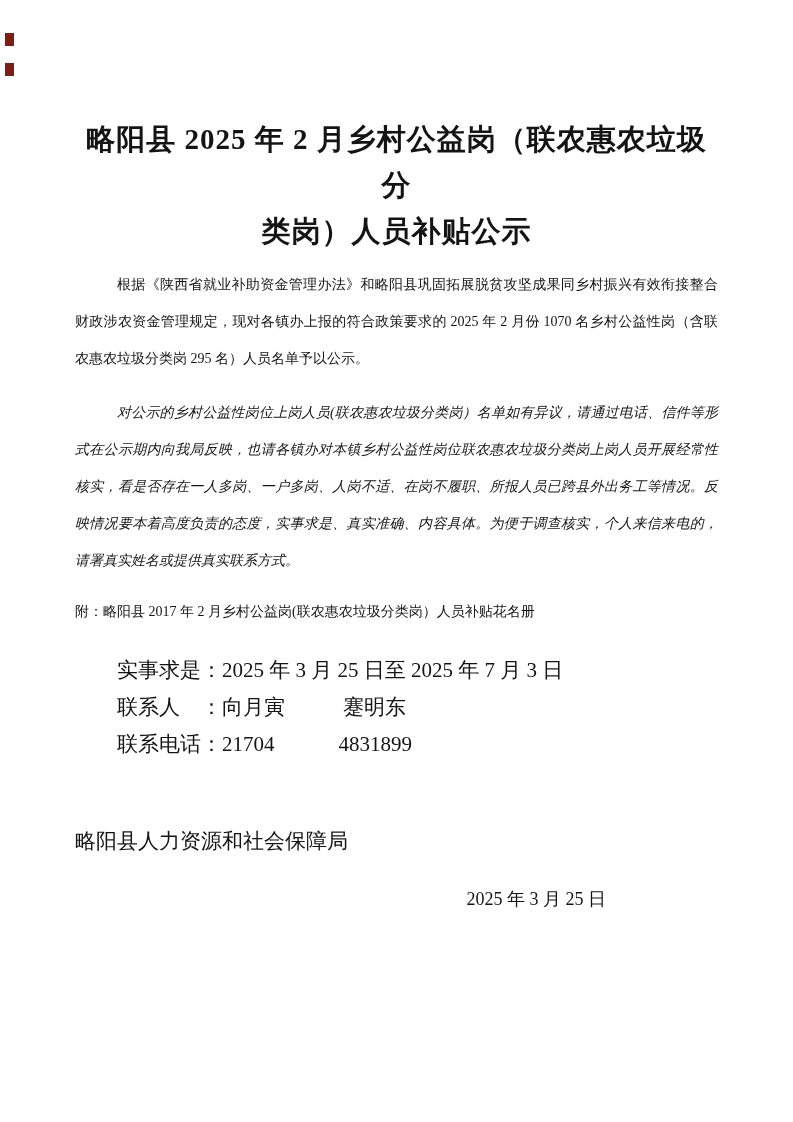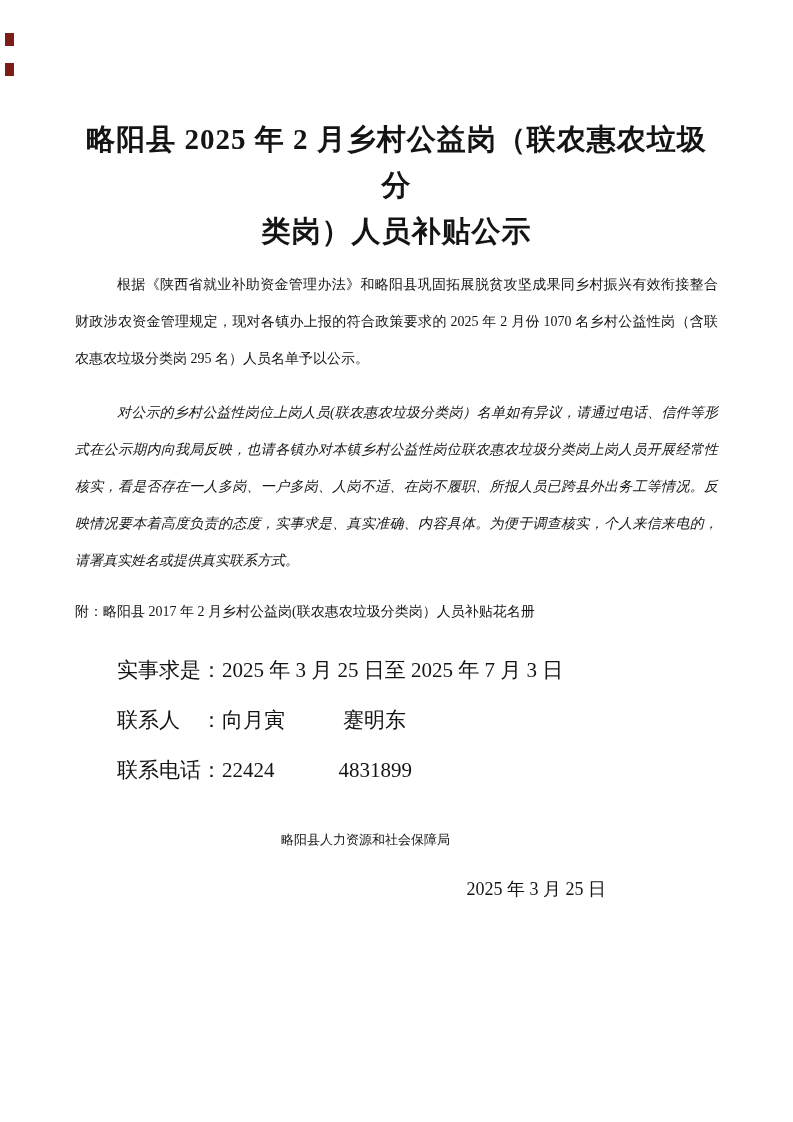--- a/index.html
+++ b/index.html
@@ -41,28 +41,28 @@
     margin-top: 14px;
     text-indent: 0;
   }
   .meta-line {
     font-size: 21px;
     line-height: 37px;
     margin: 0;
     padding-left: 42px;
   }
   .meta-first { margin-top: 22px; }
-  .meta-next  { margin-top: 13px; }
+  .meta-next  { }
   .val-gap-contact { display: inline-block; margin-left: 58px; }
   .val-gap-phone   { display: inline-block; margin-left: 64px; }
   .issuer-line {
-    margin-top: 32px;
-    font-size: 13px;
+    margin-top: 60px;
+    font-size: 21px;
     line-height: 37px;
-    text-align: center;
+    text-align: left;
     padding-right: 62px;
   }
   .date-line {
     margin-top: 13px;
     font-size: 18px;
     line-height: 37px;
     text-align: right;
     padding-right: 112px;
   }
   .stamp {
@@ -95,20 +95,20 @@
 
   <p class="meta-line meta-first">
     <span>实事求是：</span><span>2025 年 3 月 25 日至 2025 年 7 月 3 日</span>
   </p>
 
   <p class="meta-line meta-next">
     <span>联系人　：</span><span>向月寅</span><span class="val-gap-contact">蹇明东</span>
   </p>
 
   <p class="meta-line meta-next">
-    <span>联系电话：</span><span>22424</span><span class="val-gap-phone">4831899</span>
+    <span>联系电话：</span><span>21704</span><span class="val-gap-phone">4831899</span>
   </p>
 
   <p class="issuer-line">略阳县人力资源和社会保障局</p>
 
   <p class="date-line">2025 年 3 月 25 日</p>
 
 </div>
 
 </body></html>

